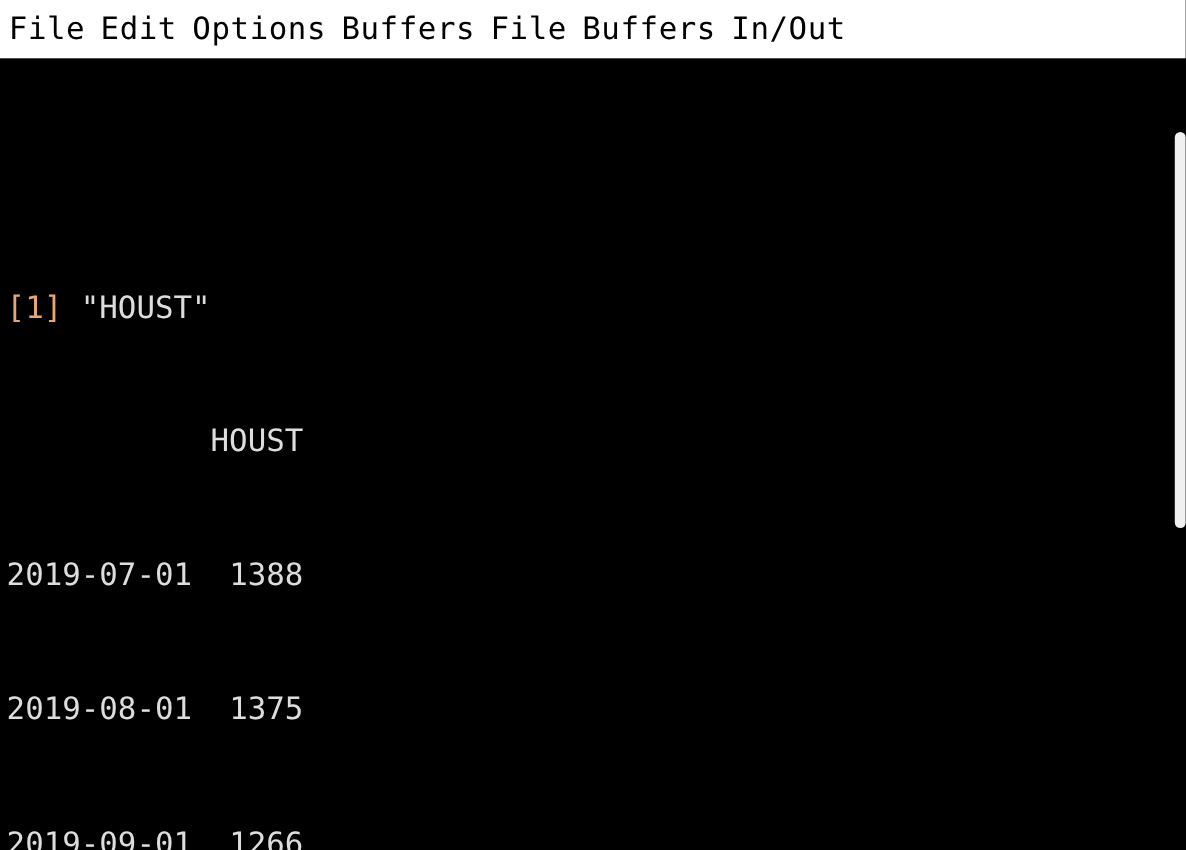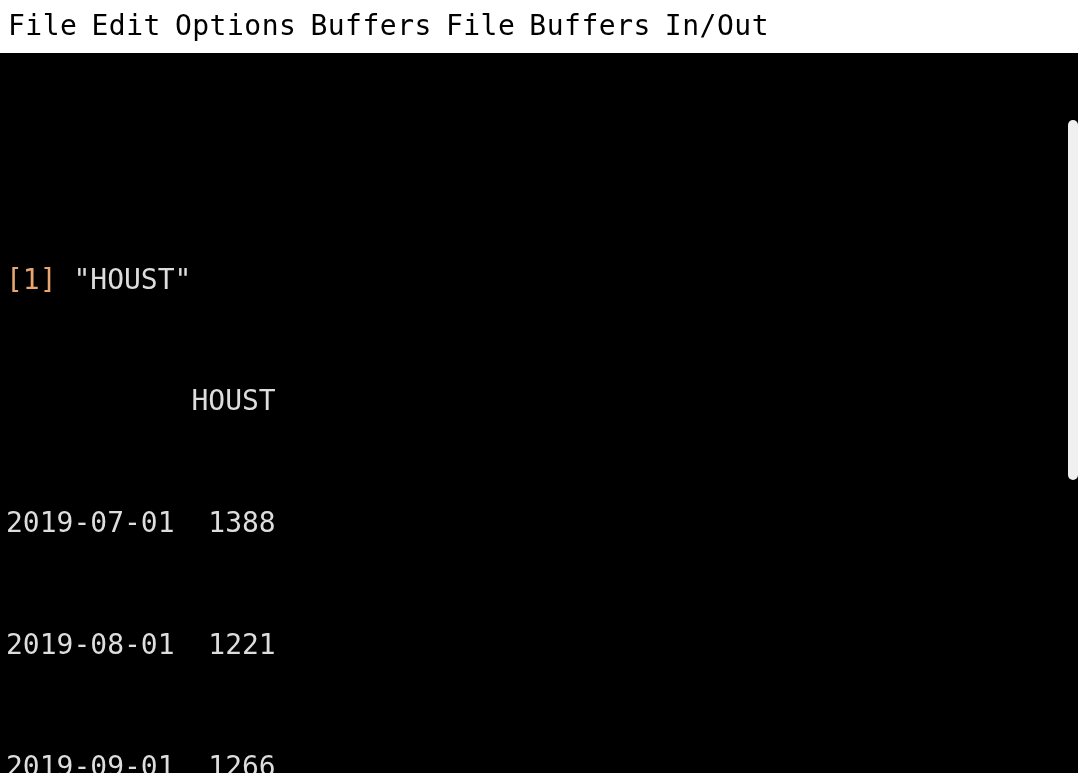--- a/index.html
+++ b/index.html
@@ -68,21 +68,21 @@
   <span>File</span>
   <span>Buffers</span>
   <span>In/Out</span>
 </div>
 
 <div class="buffer">
   <div class="blank-line"></div>
   <div class="output-line"><span class="bracket">[1]</span> <span class="quoted">"HOUST"</span></div>
   <div class="output-line">           HOUST</div>
   <div class="output-line"><span>2019-07-01</span>  <span>1388</span></div>
-  <div class="output-line"><span>2019-08-01</span>  <span>1221</span></div>
+  <div class="output-line"><span>2019-08-01</span>  <span>1375</span></div>
   <div class="output-line"><span>2019-09-01</span>  <span>1266</span></div>
   
   
   
   
 </div>
 
 <div class="scrollbar"></div>
 
 </body></html>

